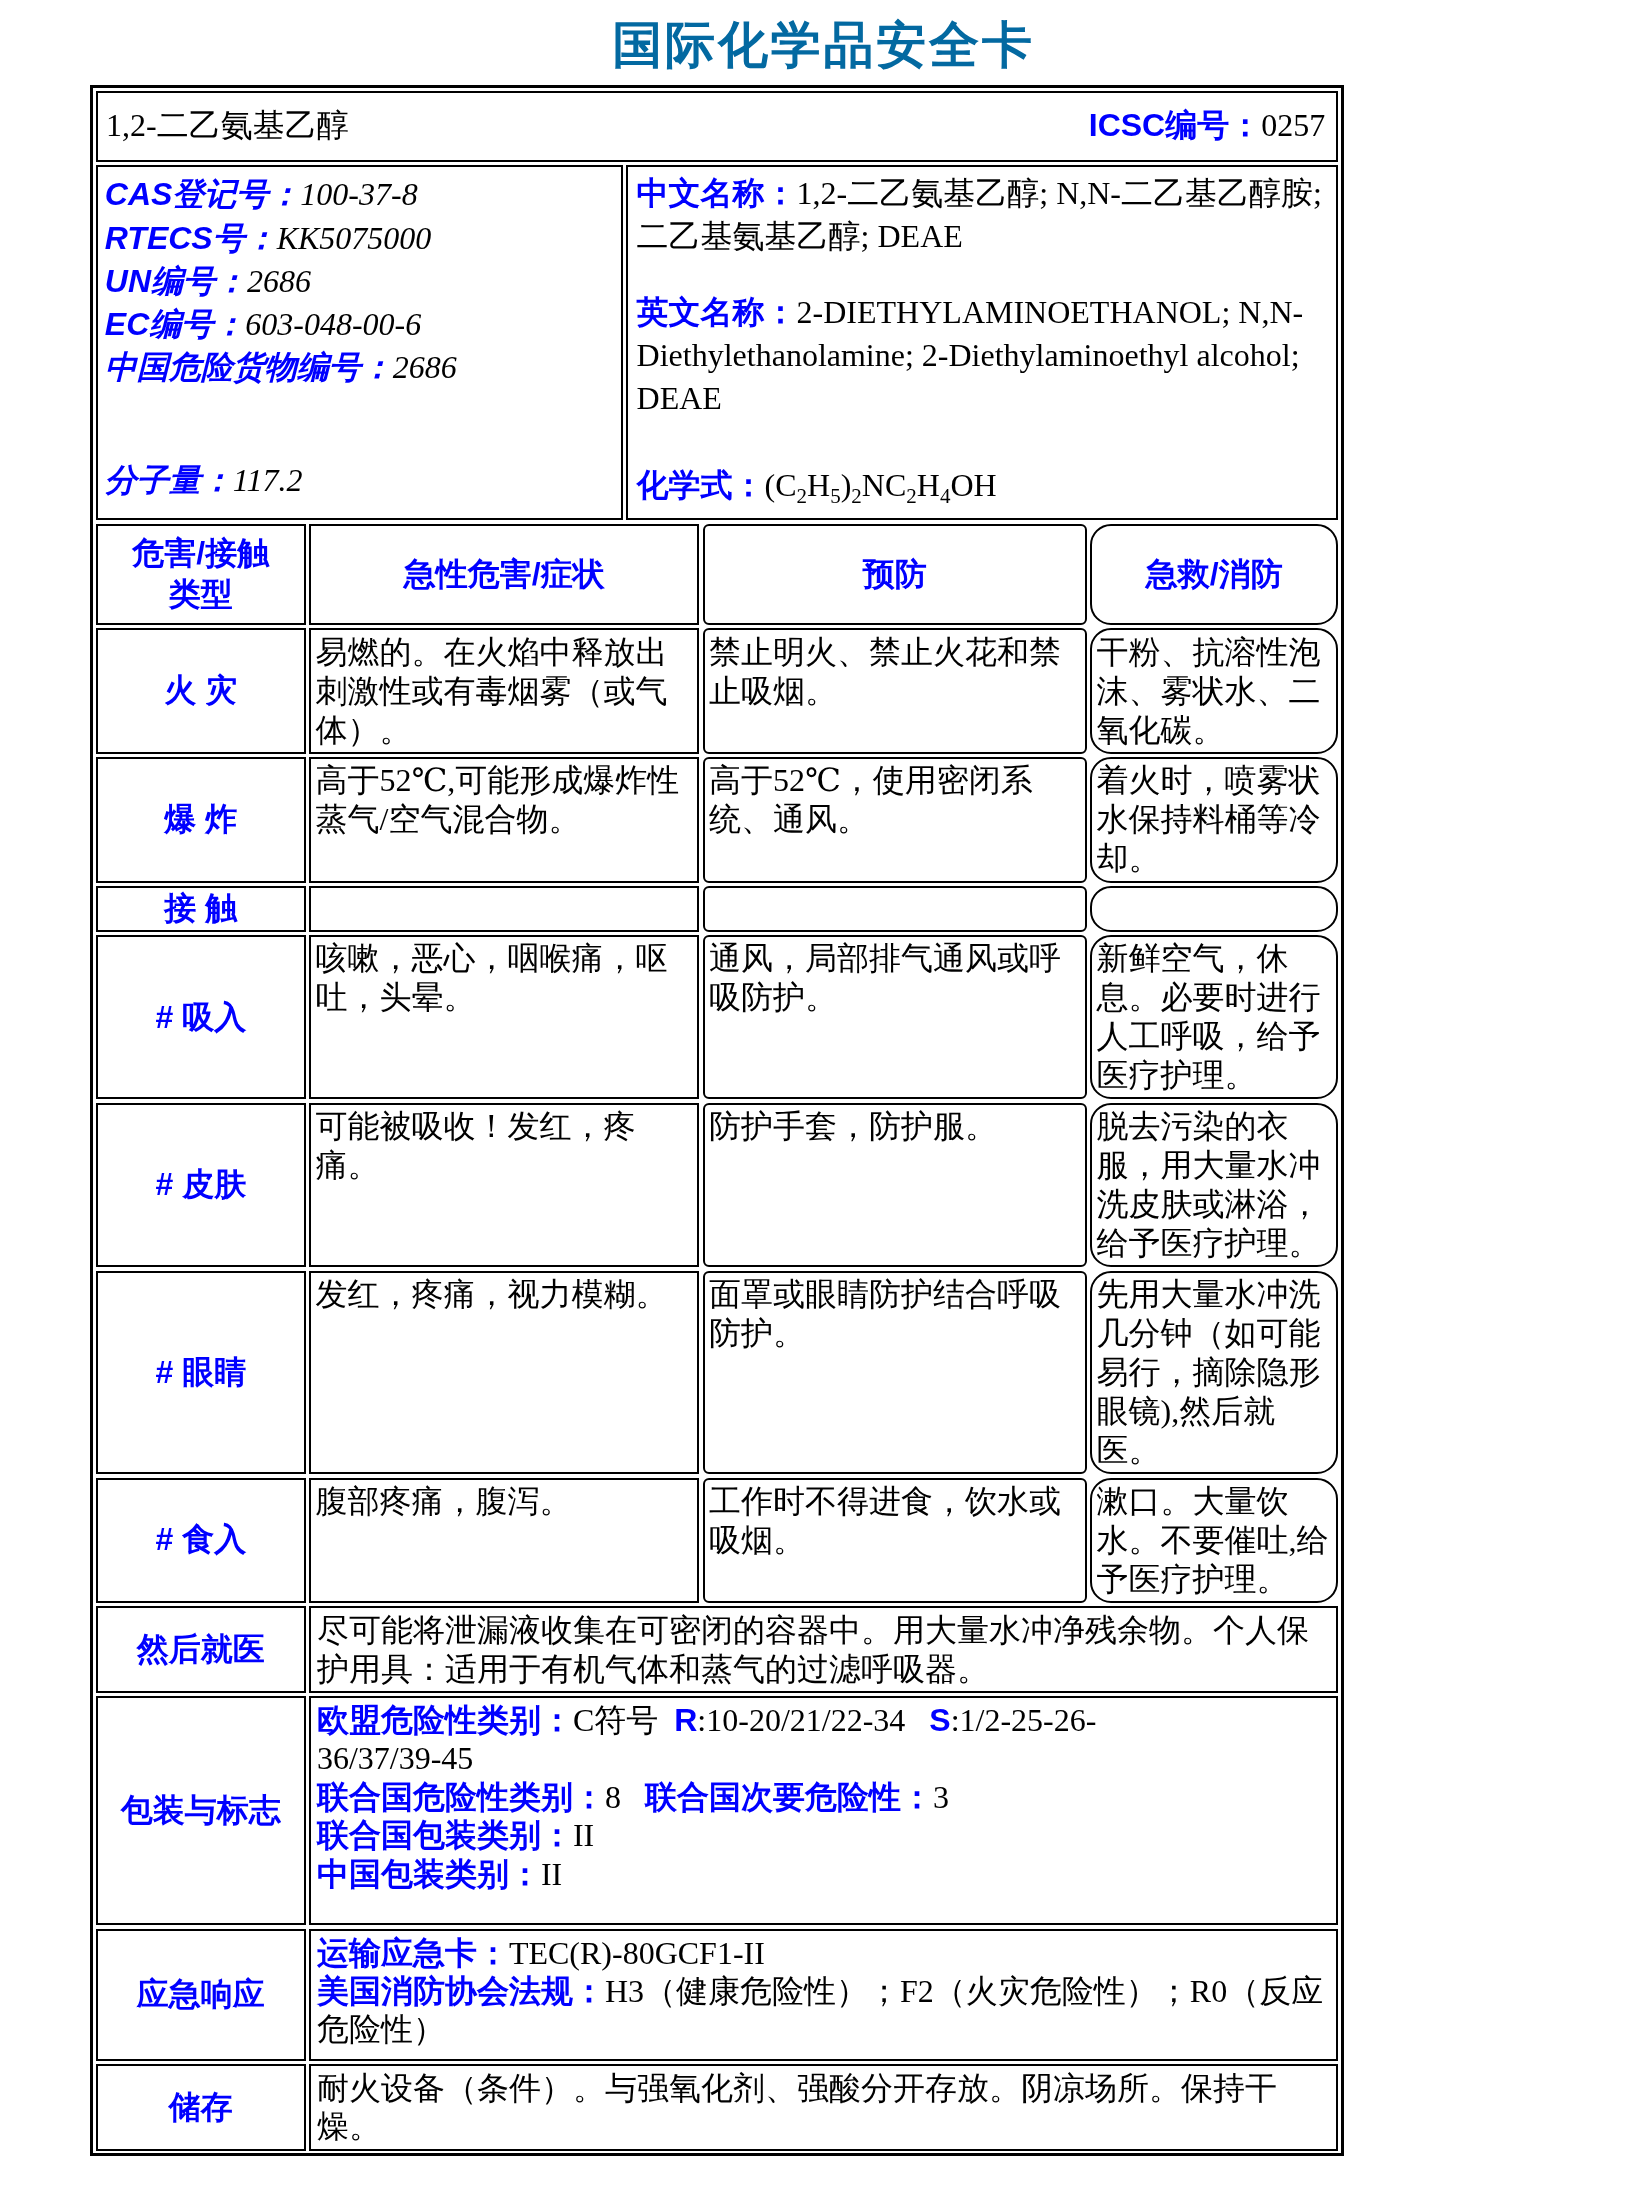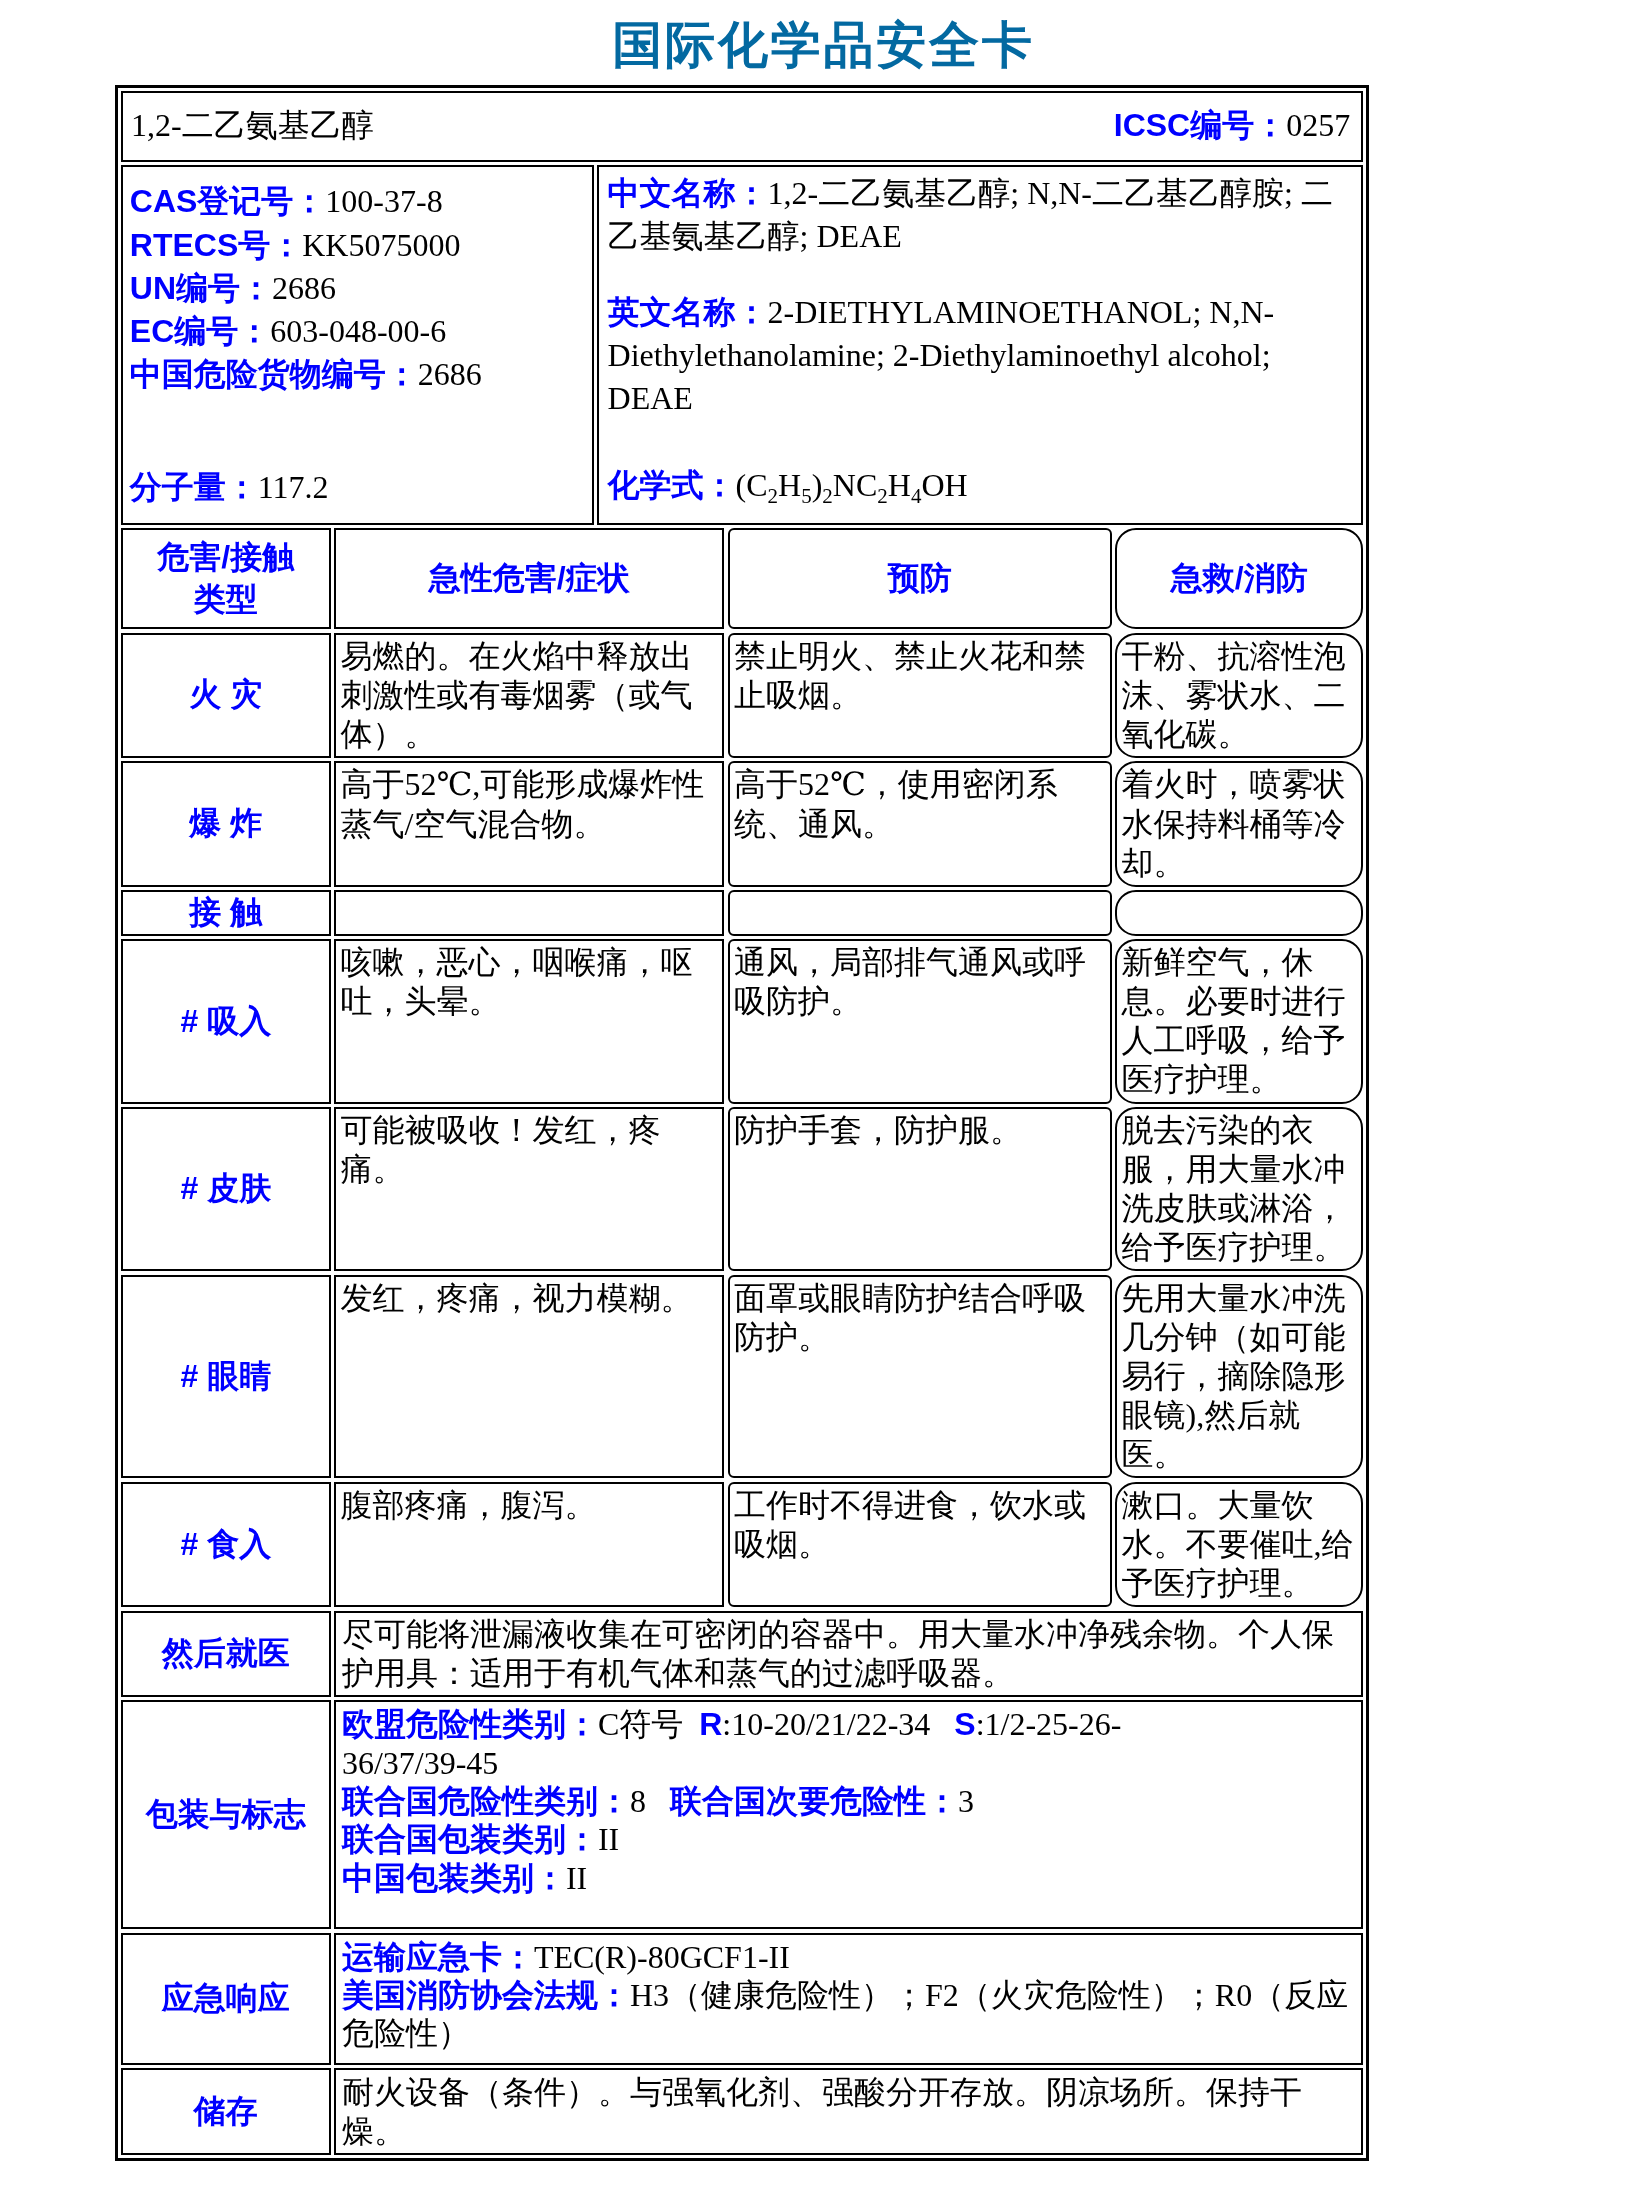--- a/index.html
+++ b/index.html
@@ -8,40 +8,40 @@
     font-family:"Liberation Serif","DejaVu Serif",serif;
     color:#000000;
   }
   .title {
     margin:16.7px 0 11px 0;
     font-family:"Liberation Sans","DejaVu Sans",sans-serif;
     font-weight:bold; font-size:50px; line-height:1.15;
     color:#0369a1; text-align:center; letter-spacing:2.8px;
   }
   .card {
-    margin-left:115px; width:1254px; box-sizing:border-box;
+    margin-left:90px; width:1254px; box-sizing:border-box;
     border:3.5px solid #000; padding:2.8px; background:#fff;
   }
   .row { display:flex; gap:3.5px; align-items:stretch; margin-bottom:3.5px; }
   .row:last-child { margin-bottom:0; }
   .cell { border:2.1px solid #000; box-sizing:border-box; background:#fff; }
 
   
   .hl, .lab, .head {
     color:#0000ff;
     font-family:"Liberation Sans","DejaVu Sans",sans-serif;
     font-weight:bold;
   }
 
   
   .name-cell { flex:1; display:flex; align-items:center; justify-content:space-between;
                padding:0 11px 0 8.3px; font-size:32px; }
 
   
-  .id-cell  { width:473px; flex:none; font-size:32px; line-height:1.35; padding:13px 7px; }
+  .id-cell  { width:527px; flex:none; font-size:32px; line-height:1.35; padding:6px 7px;font-style:italic; }
   .names-cell { flex:1; font-size:32px; line-height:1.35; padding:4.2px 8.3px; }
   .mw-line { margin-top:70px; }
   .en-block { margin-top:33px; }
   .formula-block { margin-top:43px; }
   sub { font-size:21px; }
 
   
   .lab { width:210px; flex:none; display:flex; align-items:center; justify-content:center;
          text-align:center; font-size:32px; line-height:1.3; }
   .c2 { width:390px; flex:none; }

